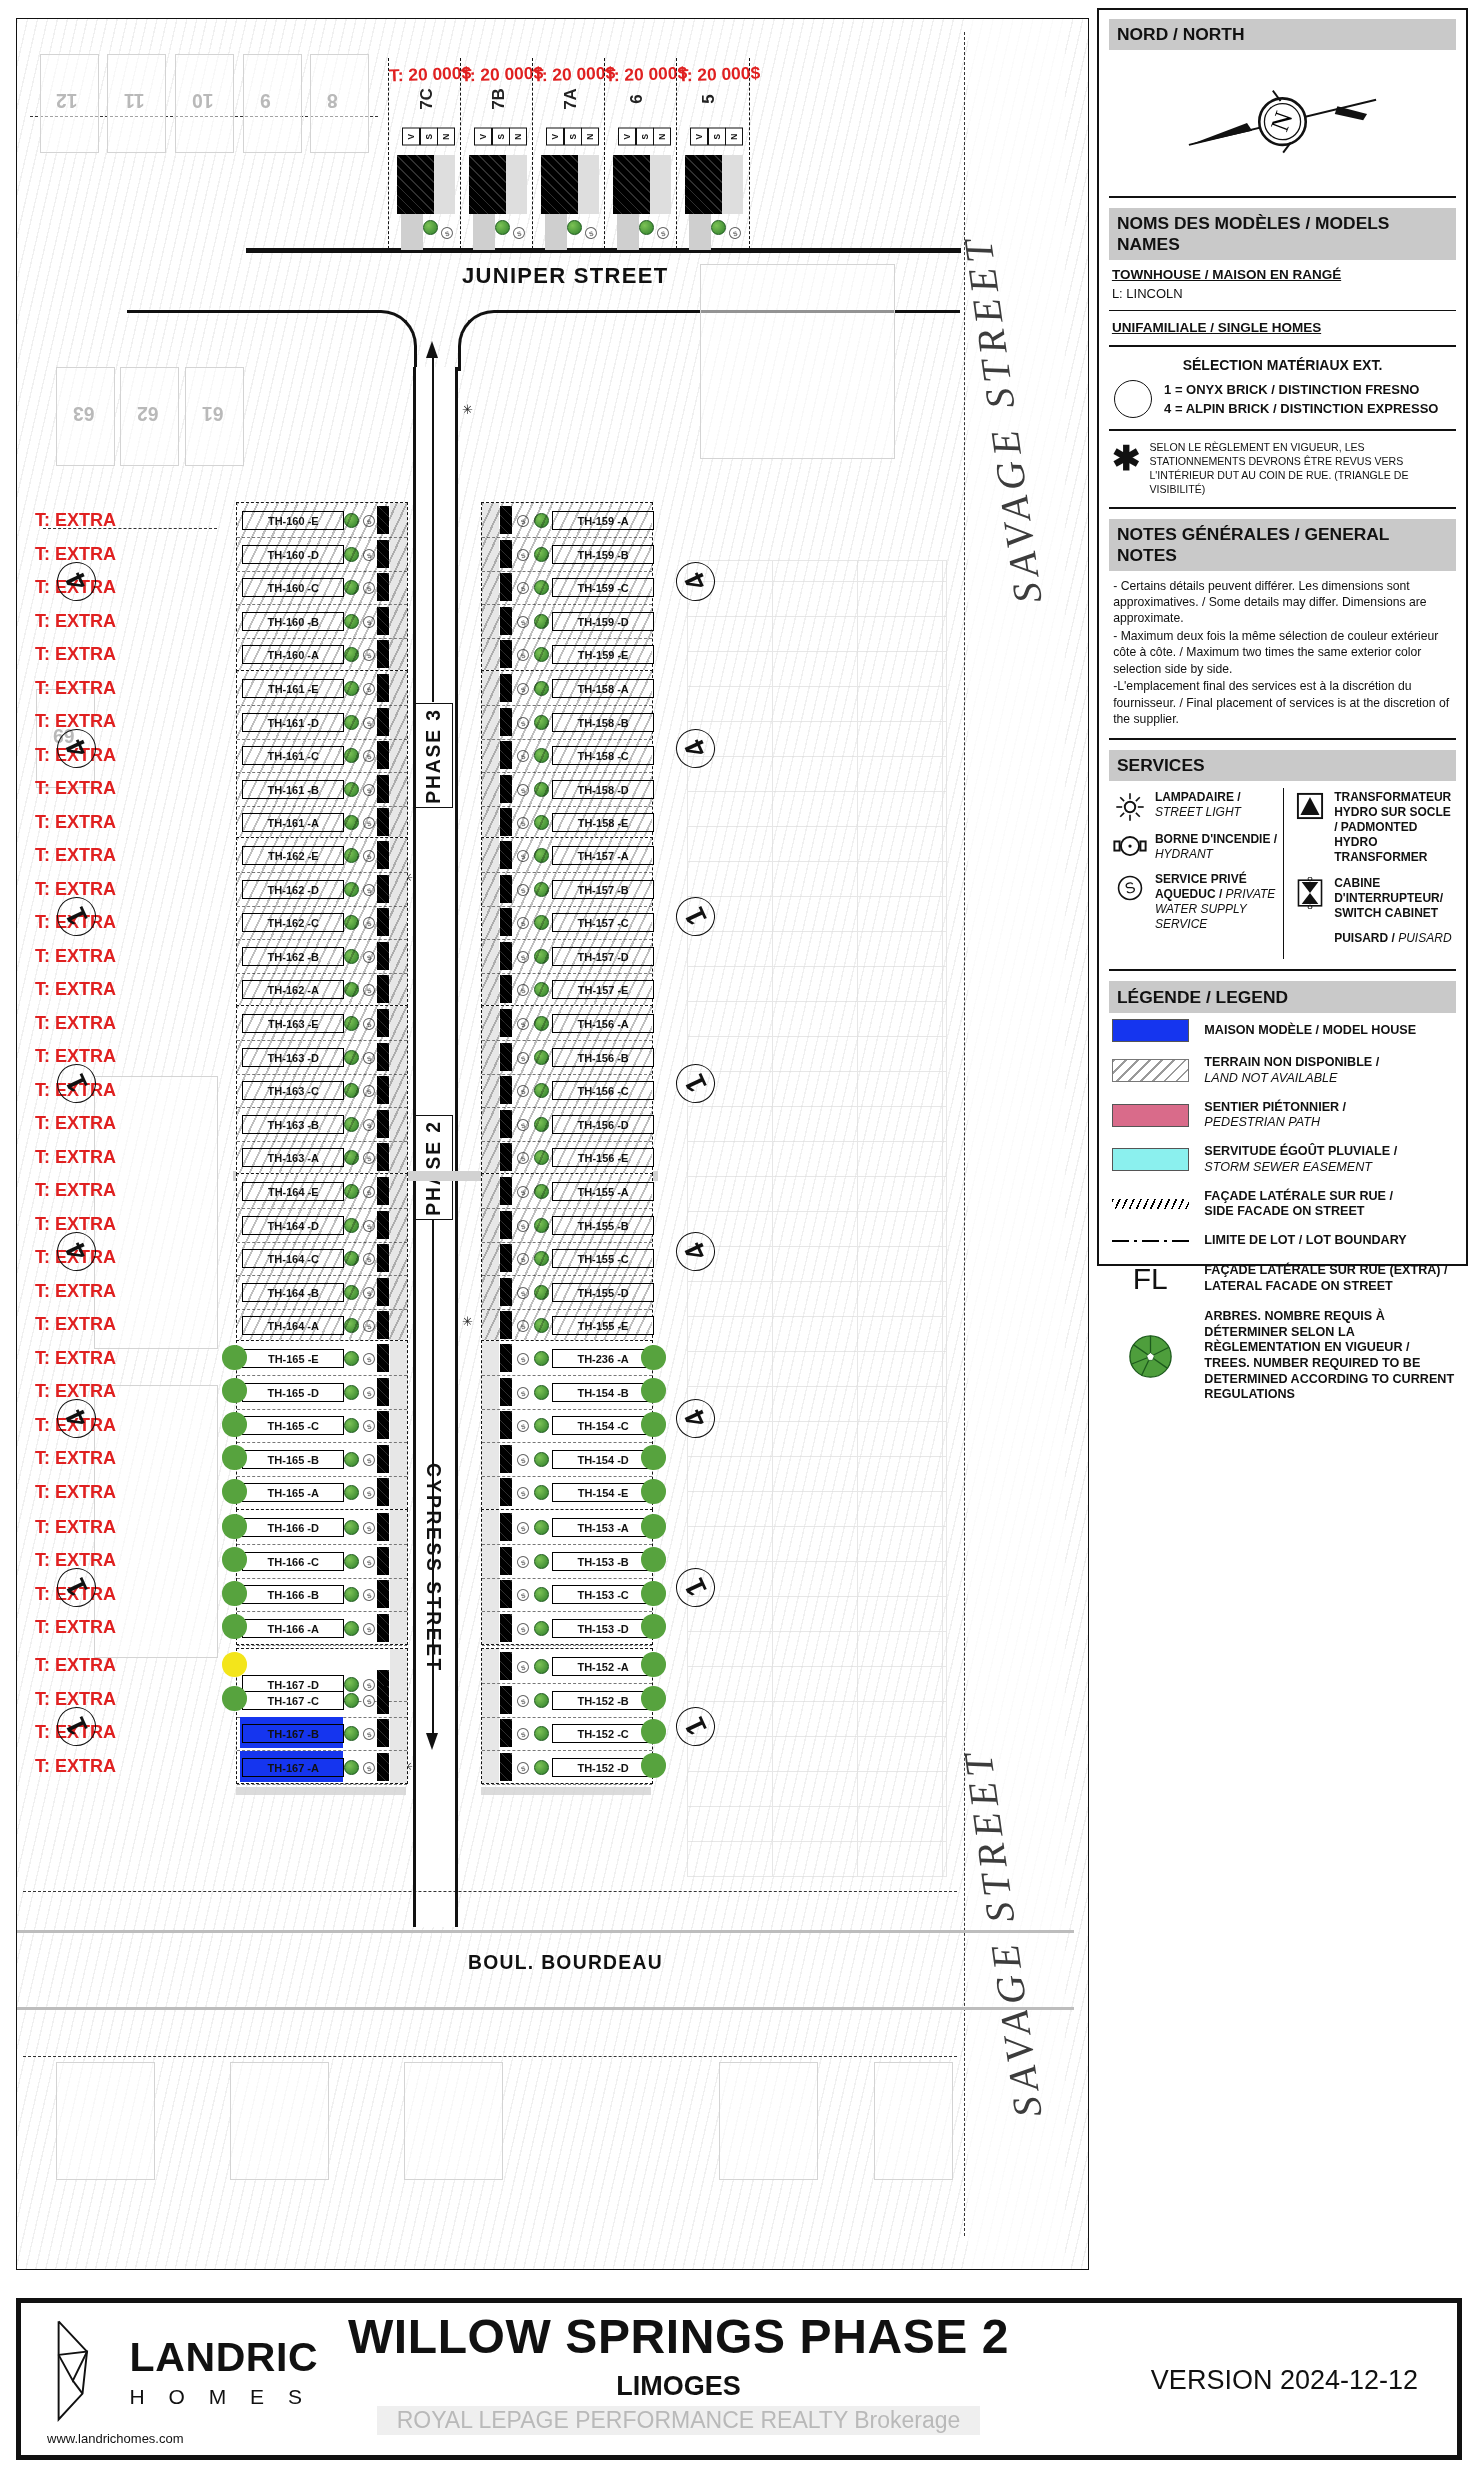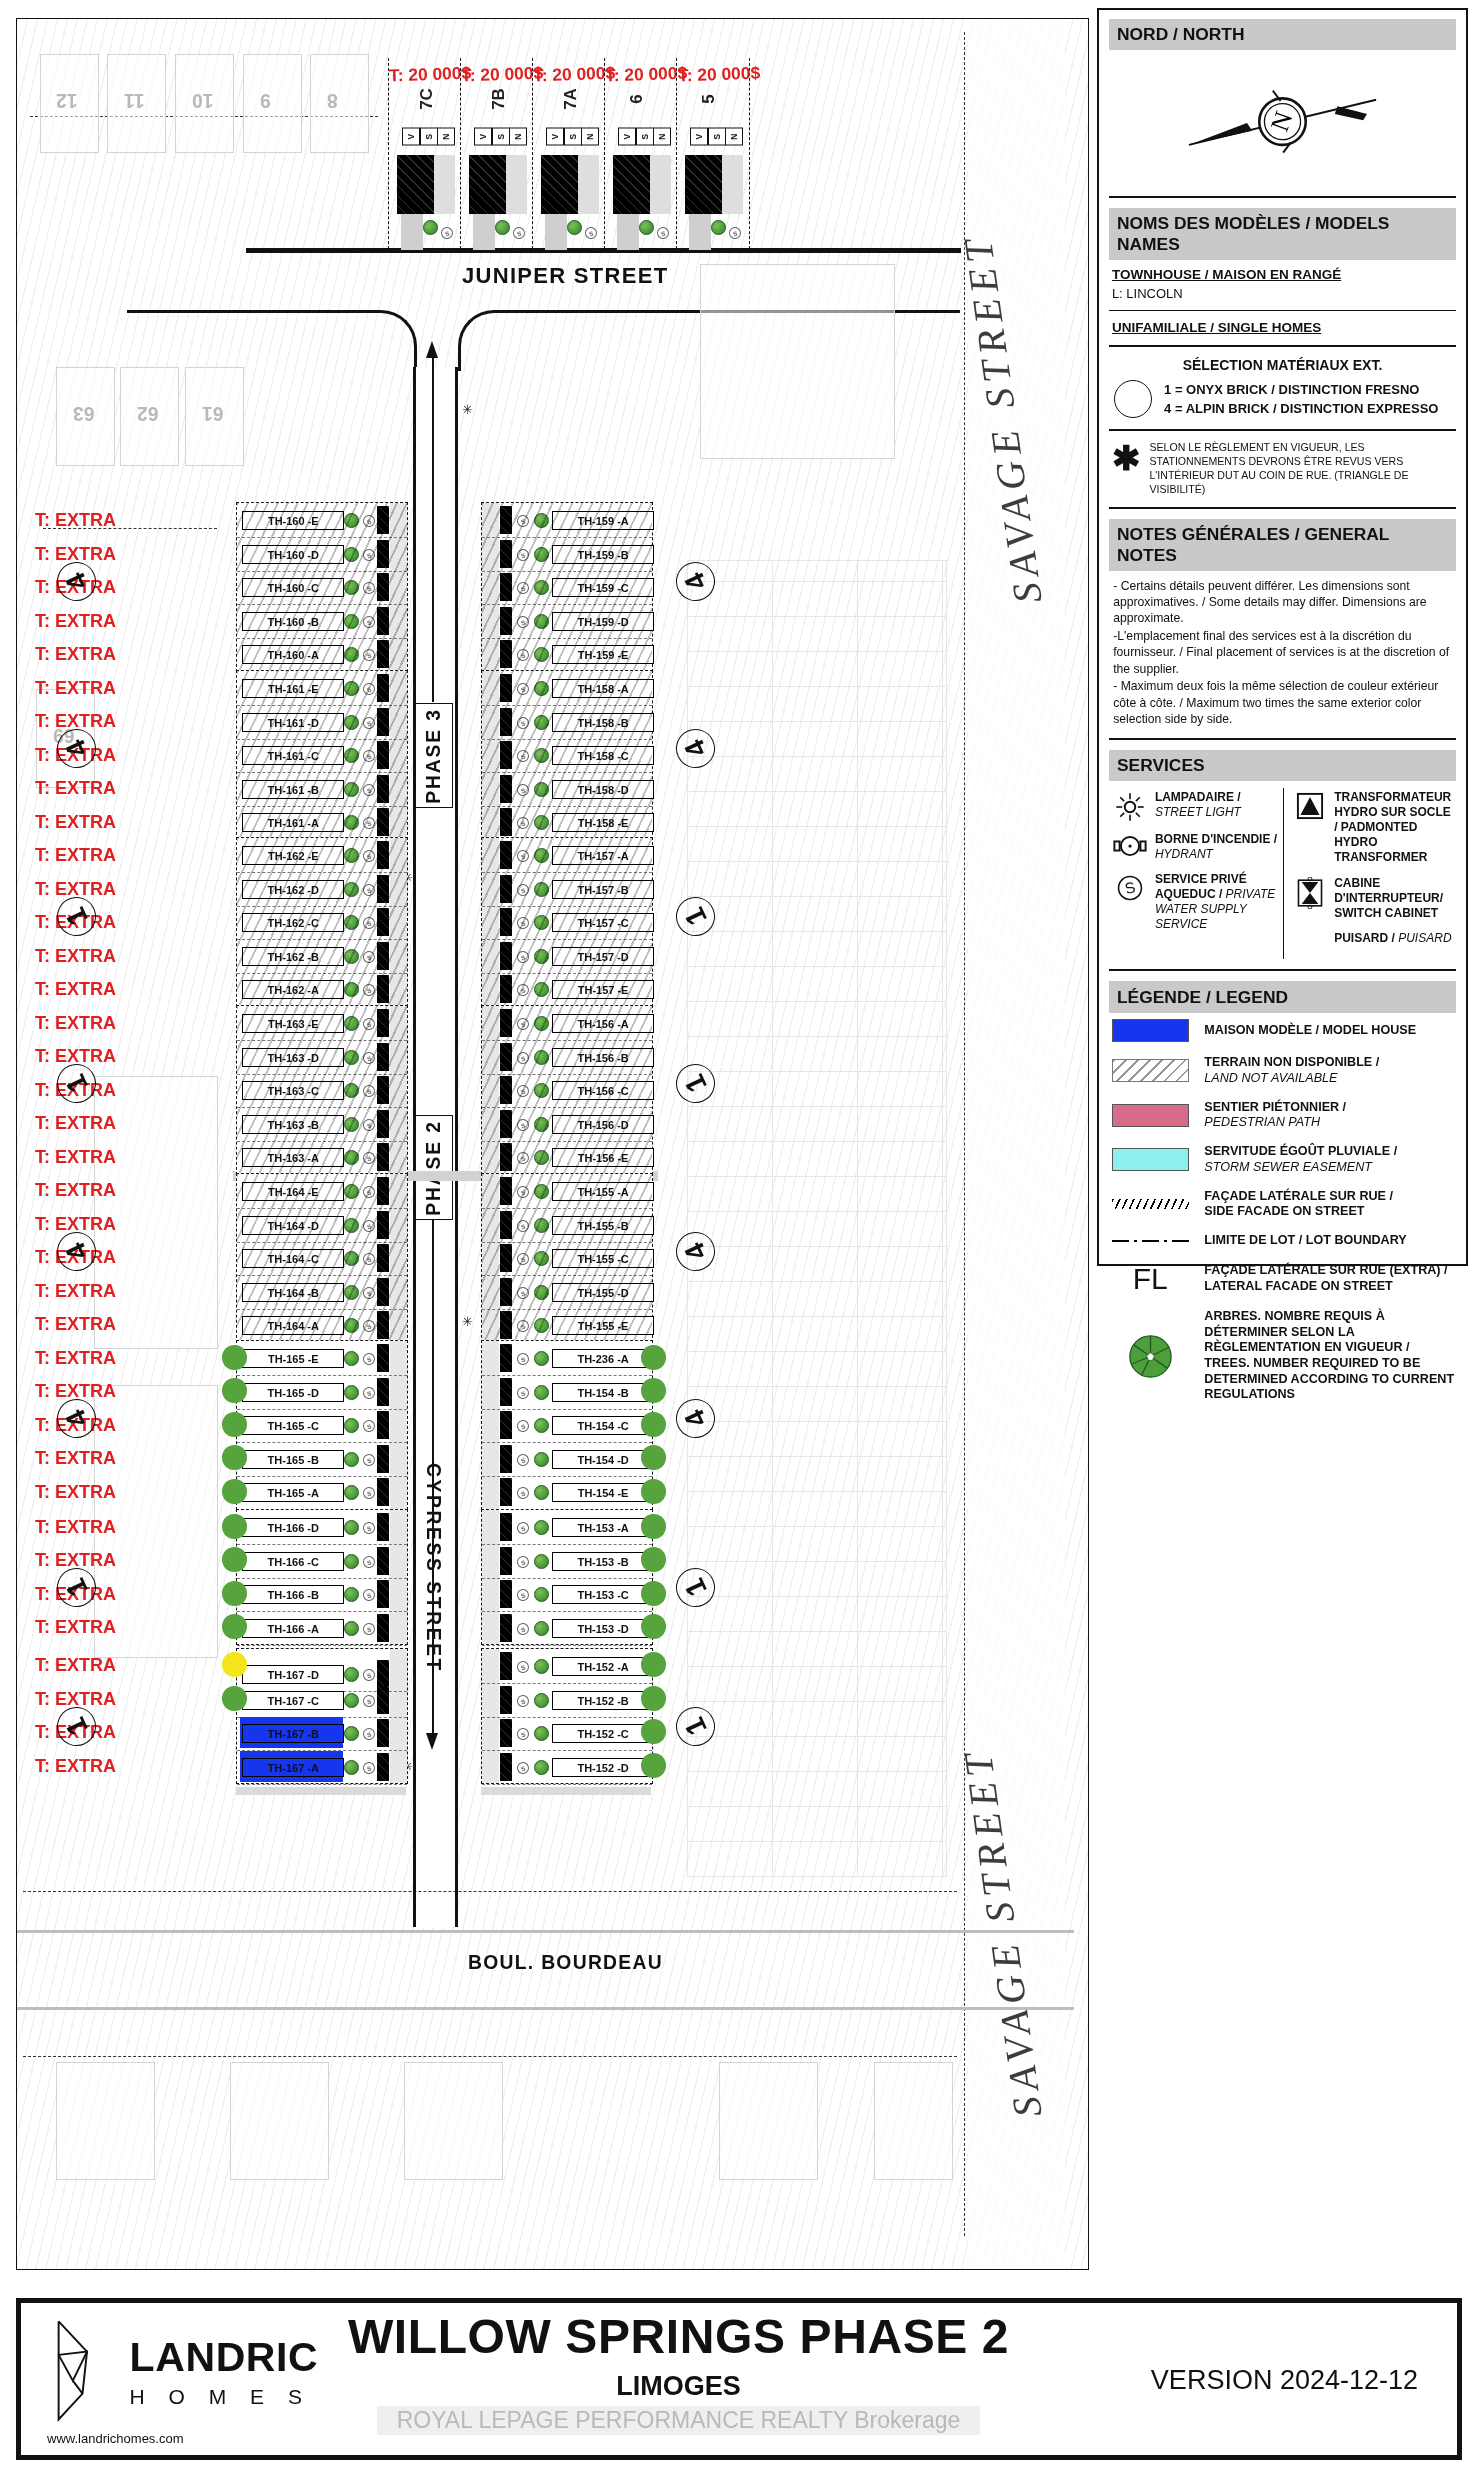--- a/index.html
+++ b/index.html
@@ -534,21 +534,21 @@
       <div class="status-dot" style="left: 205px; top: 1528px; background: rgb(87, 163, 62);"></div>
       <div class="extra" style="left: 18px; top: 1531px;">T: EXTRA</div>
       <div class="status-dot" style="left: 205px; top: 1562px; background: rgb(87, 163, 62);"></div>
       <div class="extra" style="left: 18px; top: 1565px;">T: EXTRA</div>
       <div class="status-dot" style="left: 205px; top: 1595px; background: rgb(87, 163, 62);"></div>
       <div class="extra" style="left: 18px; top: 1598px;">T: EXTRA</div>
       <div class="matcircle" style="left: 40px; top: 1549px;">1</div>
       <div class="grayband" style="left: 219px; top: 1629px; width: 170px; height: 7.7px; opacity: 0.8;"></div>
       <div class="block" style="left: 219px; top: 1629px; width: 170px; height: 134px;">
         <div class="drive-strip" style="left: 153px; width: 17px;"></div>
-        <div class="unit" style="top: 8px;">
+        <div class="unit" style="top: 18px;">
           <div class="chip" style="left: 5.2px; top: 8.4px; width: 95px;">TH-167 -D</div>
           <div class="tree" style="left: 107px; top: 10.3px; width: 13px; height: 13px;"></div>
           <div class="ssym" style="left: 126px; top: 12.2px;">S</div>
           <div class="bldg" style="left: 140px; top: 2.6px; width: 11.6px; height: 28px;"></div>
         </div>
         <div class="unit" style="top: 34px;">
           <div class="chip" style="left: 5.2px; top: 8.4px; width: 95px;">TH-167 -C</div>
           <div class="tree" style="left: 107px; top: 10.3px; width: 13px; height: 13px;"></div>
           <div class="ssym" style="left: 126px; top: 12.2px;">S</div>
           <div class="bldg" style="left: 140px; top: 2.6px; width: 11.6px; height: 28px;"></div>
@@ -892,22 +892,22 @@
     </div>
     <hr class="sep">
     <div class="noterow">
       <div class="star">✱</div>
       <div class="notetxt">SELON LE RÈGLEMENT EN VIGUEUR, LES STATIONNEMENTS DEVRONS ÊTRE REVUS VERS L'INTÉRIEUR DUT AU COIN DE RUE. (TRIANGLE DE VISIBILITÉ)</div>
     </div>
     <hr class="sep">
     <div class="phead">NOTES GÉNÉRALES / GENERAL NOTES</div>
     <div class="notesbody" id="notes-body">
         <div style="margin-bottom: 1.3px;">- Certains détails peuvent différer. Les dimensions sont approximatives. / Some details may differ. Dimensions are approximate.</div>
+        <div style="margin-bottom: 1.3px;">- Maximum deux fois la même sélection de couleur extérieur côte à côte. / Maximum two times the same exterior color selection side by side.</div>
         <div style="margin-bottom: 1.3px;">-L'emplacement final des services est à la discrétion du fournisseur. / Final placement of services is at the discretion of the supplier.</div>
-        <div style="margin-bottom: 1.3px;">- Maximum deux fois la même sélection de couleur extérieur côte à côte. / Maximum two times the same exterior color selection side by side.</div>
       </div>
     <hr class="sep">
     <div class="phead">SERVICES</div>
     <div class="svc">
       <div class="svc-col" id="svc-left">
           <div class="svc-item">
             <div class="svc-icn">
               <svg width="30" height="30" viewBox="0 0 46 46">
                 <circle cx="23" cy="23" r="8" fill="none" stroke="#111" stroke-width="3"></circle>
                 <g stroke="#111" stroke-width="2.5">

